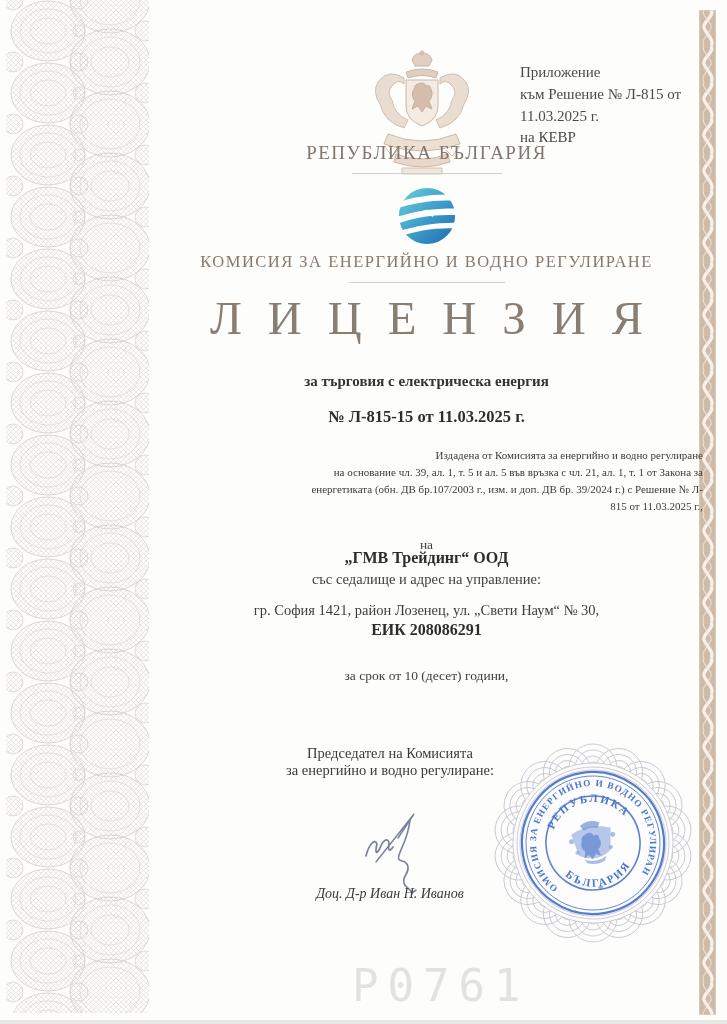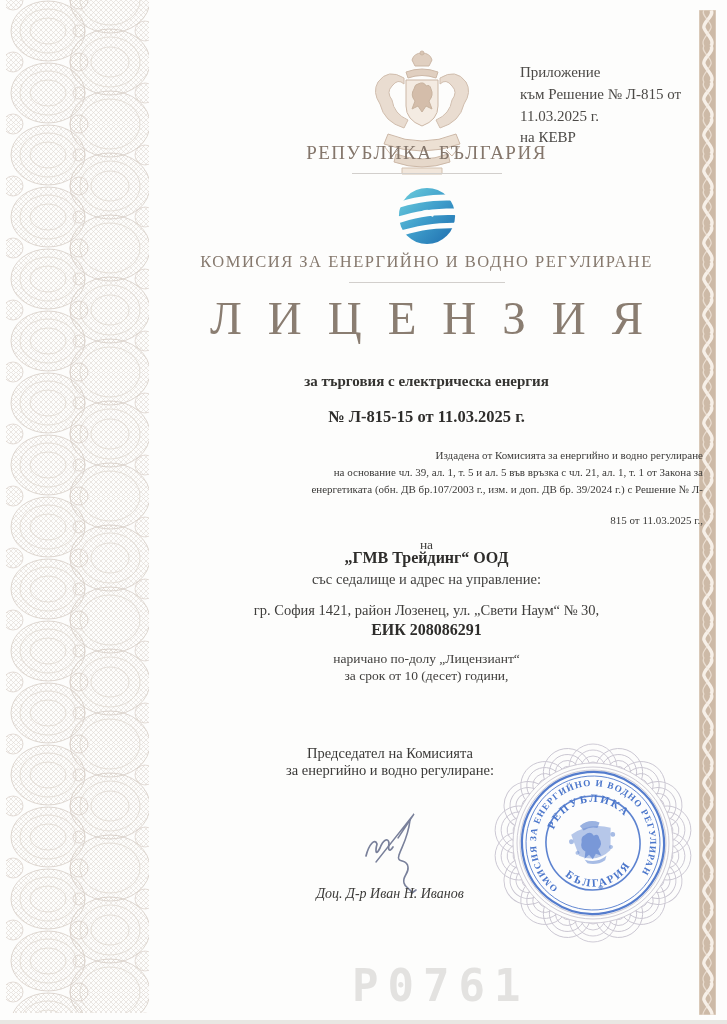--- a/index.html
+++ b/index.html
@@ -19,38 +19,38 @@
   }
   .republic{top:142px;font-size:19px;letter-spacing:1.5px;color:#84766b;}
   .divider{position:absolute;left:0;right:0;margin:0 auto;border-top:1px solid #d2cfcc;height:0;}
   .div1{top:173px;width:150px;}
   .div2{top:282px;width:156px;}
   .commission{top:252px;font-size:16.5px;letter-spacing:1.5px;color:#86796e;}
   .title{top:291px;font-size:47px;letter-spacing:26px;padding-left:26px;box-sizing:border-box;color:#8a7d71;font-weight:400;}
   .subject{top:373px;font-size:15px;font-weight:bold;color:#353431;}
   .licnum{top:407px;font-size:16.5px;font-weight:bold;color:#2e2d2b;}
   .issued{font-size:11px;line-height:17px;color:#3b3a38;text-align:right;}
-  .i1{top:447px}.i2{top:464px}.i3{top:481px}.i4{top:512px}
+  .i1{top:447px}.i2{top:464px}.i3{top:481px}.i4{top:498px}
   .na{top:525px;font-size:13.5px;margin-top:12px;}
   .company{top:549px;font-size:16px;font-weight:bold;color:#2e2d2b;}
   .seat{top:571px;font-size:14.5px;}
   .address{top:602px;font-size:14.5px;}
   .eik{top:621px;font-size:16px;font-weight:bold;color:#2e2d2b;}
   .alias{top:651px;font-size:13.5px;}
   .term{top:668px;font-size:13.5px;}
 
   .chair{position:absolute;left:150px;width:480px;text-align:center;font-size:14.5px;color:#3b3a38;}
   .c1{top:745px}.c2{top:762px}
   .signer{position:absolute;left:150px;top:886px;width:480px;text-align:center;
     font-style:italic;font-size:14px;color:#3b3a38;}
 
   .serial{
     position:absolute;left:352px;top:960px;
     font-family:"DejaVu Sans Mono",monospace;
-    font-size:44px;letter-spacing:9px;color:#c4c2c0;opacity:.45;font-weight:bold;
+    font-size:44px;letter-spacing:9px;color:#c4c2c0;opacity:.45;
   }
   .edge-shadow{position:absolute;left:0;bottom:0;width:100%;height:4px;background:#e9e7e3;}
 </style>
 </head>
 <body>
 
 <div class="page">
 
   <svg class="abs" style="left:6px;top:0" width="143" height="1013" viewBox="0 0 143 1013">
     <defs>
@@ -156,21 +156,20 @@
     <div class="row issued i1">Издадена от Комисията за енергийно и водно регулиране</div>
     <div class="row issued i2">на основание чл. 39, ал. 1, т. 5 и ал. 5 във връзка с чл. 21, ал. 1, т. 1 от Закона за</div>
     <div class="row issued i3">енергетиката (обн. ДВ бр.107/2003 г., изм. и доп. ДВ бр. 39/2024 г.) с Решение № Л-</div>
     <div class="row issued i4">815 от 11.03.2025 г.,</div>
 
     <div class="row na">на</div>
     <div class="row company">„ГМВ Трейдинг“ ООД</div>
     <div class="row seat">със седалище и адрес на управление:</div>
     <div class="row address">гр. София 1421, район Лозенец, ул. „Свети Наум“ № 30,</div>
     <div class="row eik">ЕИК 208086291</div>
-    <div class="row alias">наричано по-долу „Лицензиант“</div>
     <div class="row term">за срок от 10 (десет) години,</div>
   </div>
 
   <div class="chair c1">Председател на Комисията</div>
   <div class="chair c2">за енергийно и водно регулиране:</div>
 
   <svg class="abs" style="left:352px;top:800px" width="115" height="100" viewBox="0 0 115 100">
     <g fill="none" stroke="#6b7390" stroke-width="1.7" stroke-linecap="round" opacity="0.9">
       <path d="M14 56 C 17 44, 23 38, 25 44 C 23 52, 24 56, 28 48 C 31 40, 36 37, 37 43 C 36 50, 37 53, 41 47"></path>
       <path d="M24 62 L 62 14 L 46 38" stroke-width="1.4"></path>

